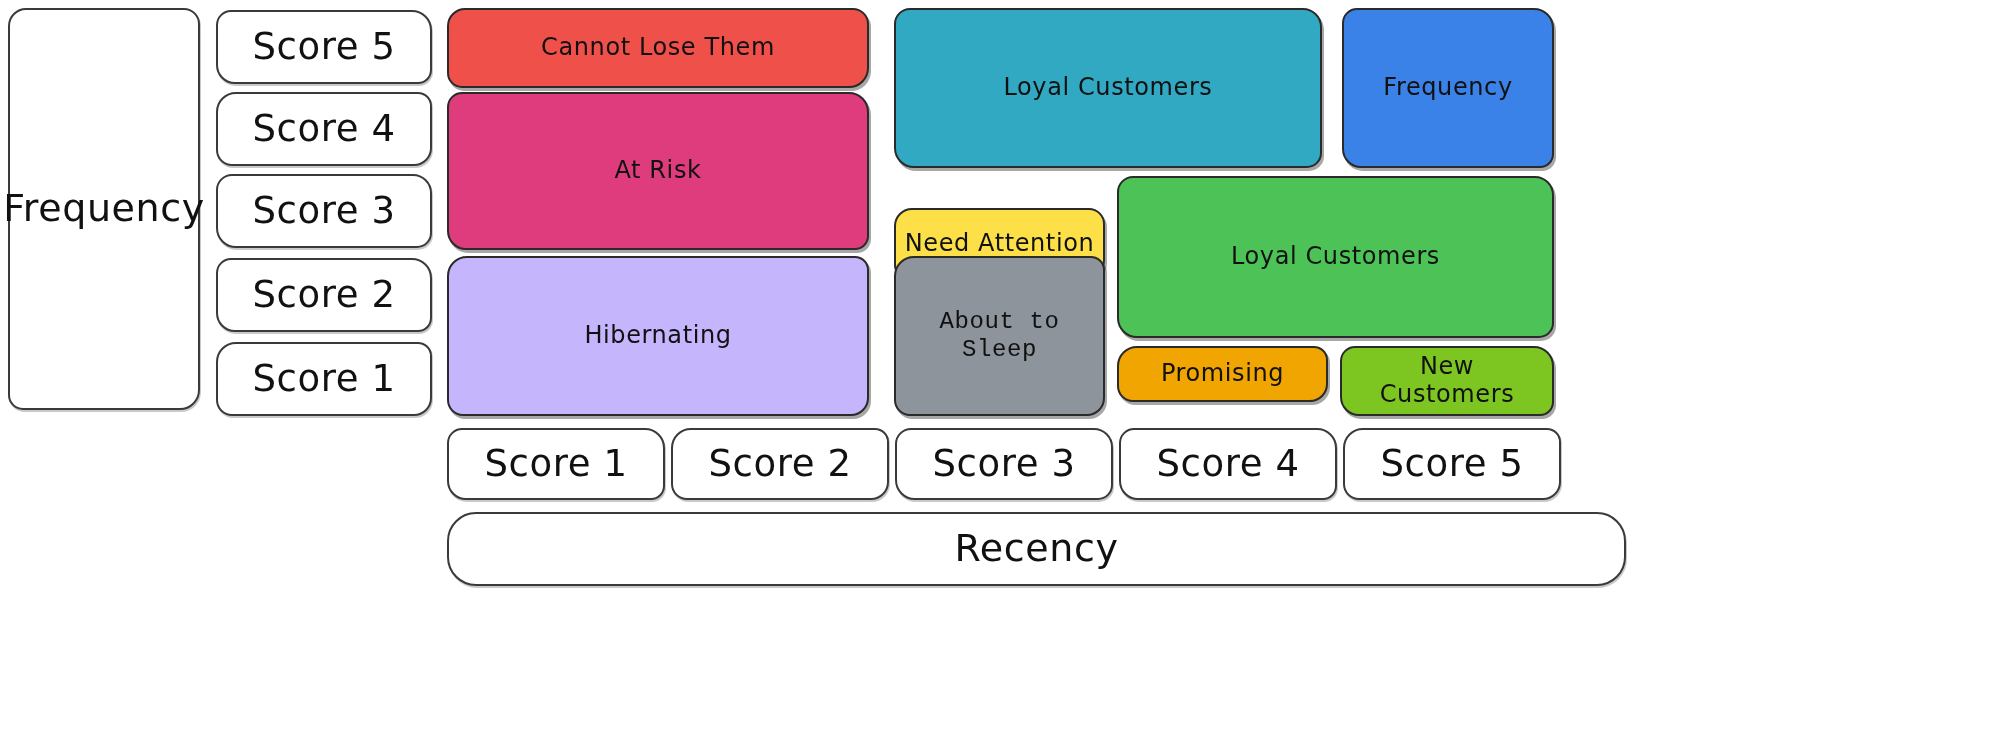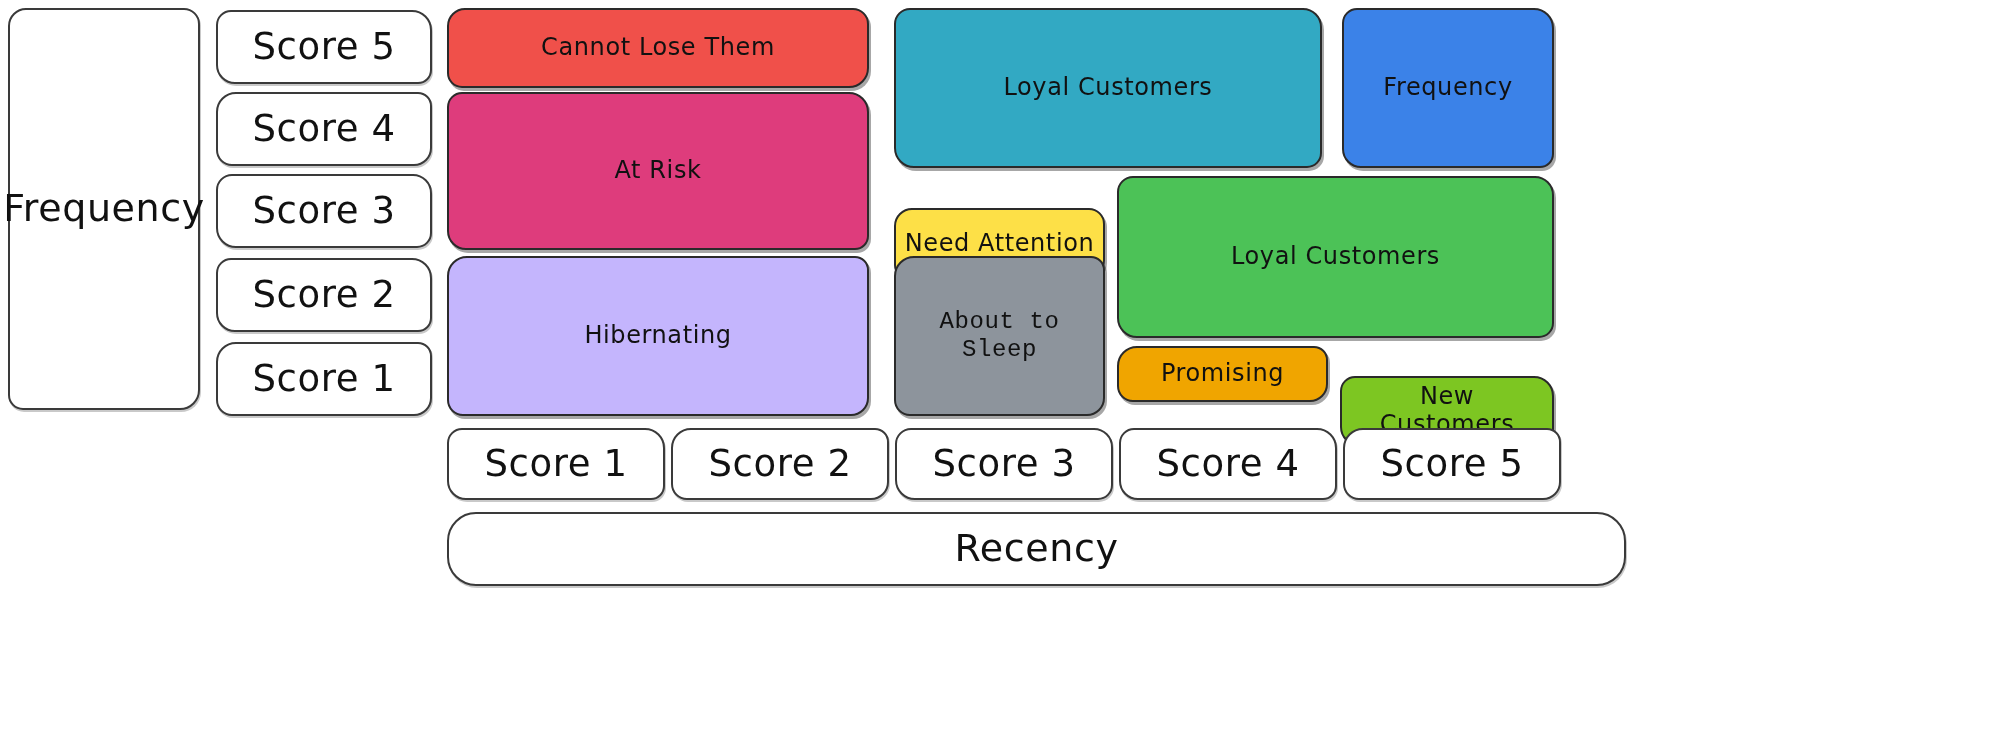--- a/index.html
+++ b/index.html
@@ -69,21 +69,21 @@
   <div class="box seg r1 seg-label" style="left:894px; top:176px; width:211px; height:72px;  background:#fde047;margin-top:32px;">Need Attention</div>
 
   <div class="box seg r3 seg-label" style="left:894px; top:256px; width:211px; height:160px; background:#8D949C;font-family:Liberation Mono, monospace;">About to Sleep</div>
 
   <div class="box seg r2 seg-label" style="left:1342px; top:8px;  width:212px; height:160px; background:#3B82E8;">Frequency</div>
 
   <div class="box seg r4 seg-label" style="left:1117px; top:176px; width:437px; height:162px; background:#4CC257;">Loyal Customers</div>
 
   <div class="box seg r3 seg-label" style="left:1117px; top:346px; width:211px; height:56px;  background:#F0A500;">Promising</div>
 
-  <div class="box seg r2 seg-label" style="left:1340px; top:346px; width:214px; height:70px;  background:#7DC622;margin-top:30px;">New Customers</div>
+  <div class="box seg r2 seg-label" style="left:1340px; top:346px; width:214px; height:70px;  background:#7DC622;">New Customers</div>
 
   <div class="box plain r2" style="left:447px;  top:428px; width:218px; height:72px;">Score 1</div>
   <div class="box plain r3" style="left:671px;  top:428px; width:218px; height:72px;">Score 2</div>
   <div class="box plain r4" style="left:895px;  top:428px; width:218px; height:72px;">Score 3</div>
   <div class="box plain r2" style="left:1119px; top:428px; width:218px; height:72px;">Score 4</div>
   <div class="box plain r3" style="left:1343px; top:428px; width:218px; height:72px;">Score 5</div>
 
   <div class="box plain r1 axis-label" style="left:447px; top:512px; width:1179px; height:74px;border-radius:29px;">Recency</div>
 
 </div>

